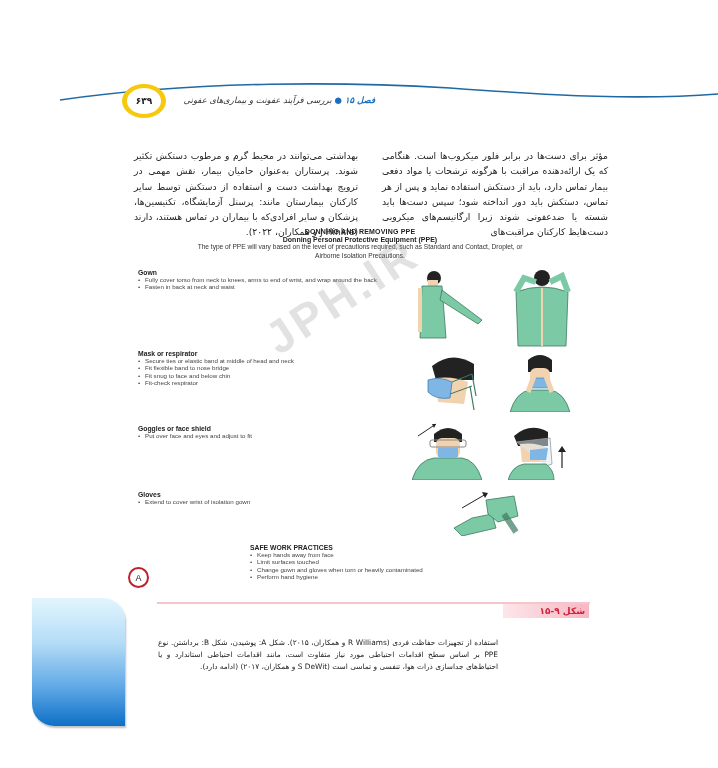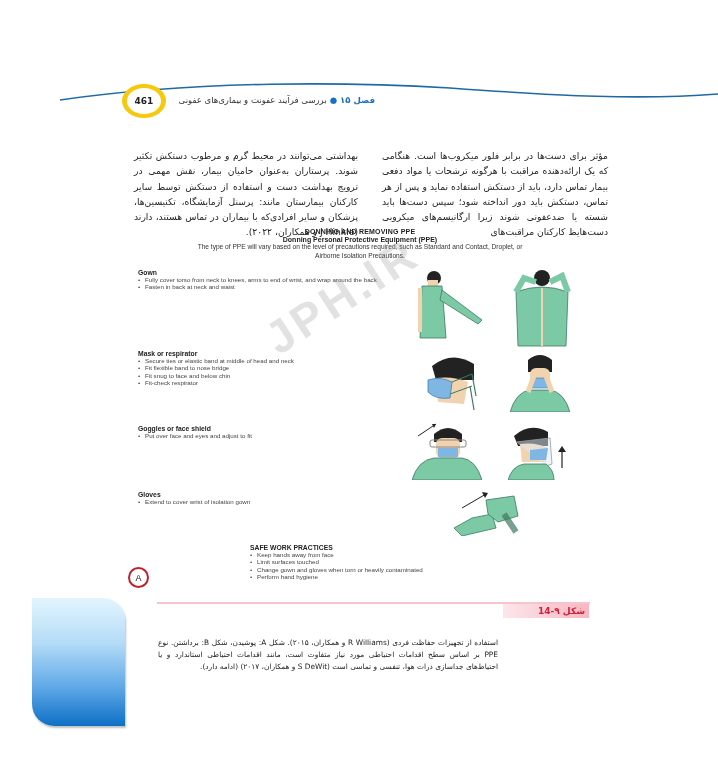--- a/index.html
+++ b/index.html
@@ -15,21 +15,21 @@
     left:122px; top:84px; width:44px; height:34px; border-radius:50%;
     background:#f6c90e; display:flex; align-items:center; justify-content:center;
   }
   #page-badge-inner {
     width:34px; height:26px; border-radius:50%; background:#fff;
     display:flex; align-items:center; justify-content:center;
     font-size:9px; font-weight:bold; color:#222;
   }
   #running-head {
     left:175px; top:95px; width:200px; direction:rtl; 
-    font-size:8.5px; color:#333; white-space:nowrap;
+    font-size:8.5px; color:#333; white-space:nowrap;font-style:italic;
   }
   #running-head .chap { color:#1a6fbf; font-weight:bold; }
   #running-head .dot { color:#1a6fbf; margin:0 3px; }
 
   
   .col {
     direction:rtl; text-align:justify; font-size:9.2px; line-height:15.3px; color:#222;
     font-family:"DejaVu Sans", sans-serif;
     margin-top:24px;
   }
@@ -91,21 +91,21 @@
     white-space:nowrap;
   }
 </style>
 </head>
 <body>
 
 <svg id="header-wave" class="abs" viewBox="0 0 718 60" width="718" height="60">
   <path d="M60 40 C 200 20, 350 22, 450 28 C 560 36, 640 40, 718 34" stroke="#1f6aa5" stroke-width="1.6" fill="none"></path>
 </svg>
 <div id="page-badge" class="abs">
-  <div id="page-badge-inner">461</div>
+  <div id="page-badge-inner">۶۳۹</div>
 </div>
 <div id="running-head" class="abs">
   <span class="chap">فصل ۱۵</span><span class="dot">●</span><span>بررسی فرآیند عفونت و بیماری‌های عفونی</span>
 </div>
 
 <div id="col-right" class="abs col">
   <p>مؤثر برای دست‌ها در برابر فلور میکروب‌ها است. هنگامی که یک ارائه‌دهنده مراقبت با هرگونه ترشحات یا مواد دفعی بیمار تماس دارد، باید از دستکش استفاده نماید و پس از هر تماس، دستکش باید دور انداخته شود؛ سپس دست‌ها باید شسته یا ضدعفونی شوند زیرا ارگانیسم‌های میکروبی دست‌هایظ کارکنان مراقبت‌های</p>
 </div>
 <div id="col-left" class="abs col">
   <p>بهداشتی می‌توانند در محیط گرم و مرطوب دستکش تکثیر شوند. پرستاران به‌عنوان حامیان بیمار، نقش مهمی در ترویج بهداشت دست و استفاده از دستکش توسط سایر کارکنان بیمارستان مانند: پرسنل آزمایشگاه، تکنیسین‌ها، پزشکان و سایر افرادی‌که با بیماران در تماس هستند، دارند (J Hinkle و همکاران، ۲۰۲۲).</p>
@@ -217,14 +217,14 @@
   </svg>
 </div>
 
 <div id="watermark" class="abs">JPH.IR</div>
 
 <div id="marker-a" class="abs">A</div>
 
 <div id="side-tab" class="abs"></div>
 
 <div id="caption-rule" class="abs"></div>
-<div id="caption-label" class="abs">شکل ۹-14</div>
+<div id="caption-label" class="abs">شکل ۹-۱۵</div>
 <div id="caption-text" class="abs">استفاده از تجهیزات حفاظت فردی (R Williams و همکاران، ۲۰۱۵). شکل A: پوشیدن، شکل B: برداشتن. نوع PPE بر اساس سطح اقدامات احتیاطی مورد نیاز متفاوت است، مانند اقدامات احتیاطی استاندارد و یا احتیاط‌های جداسازی ذرات هوا، تنفسی و تماسی است (S DeWit و همکاران، ۲۰۱۷) (ادامه دارد).</div>
 
 </body></html>

